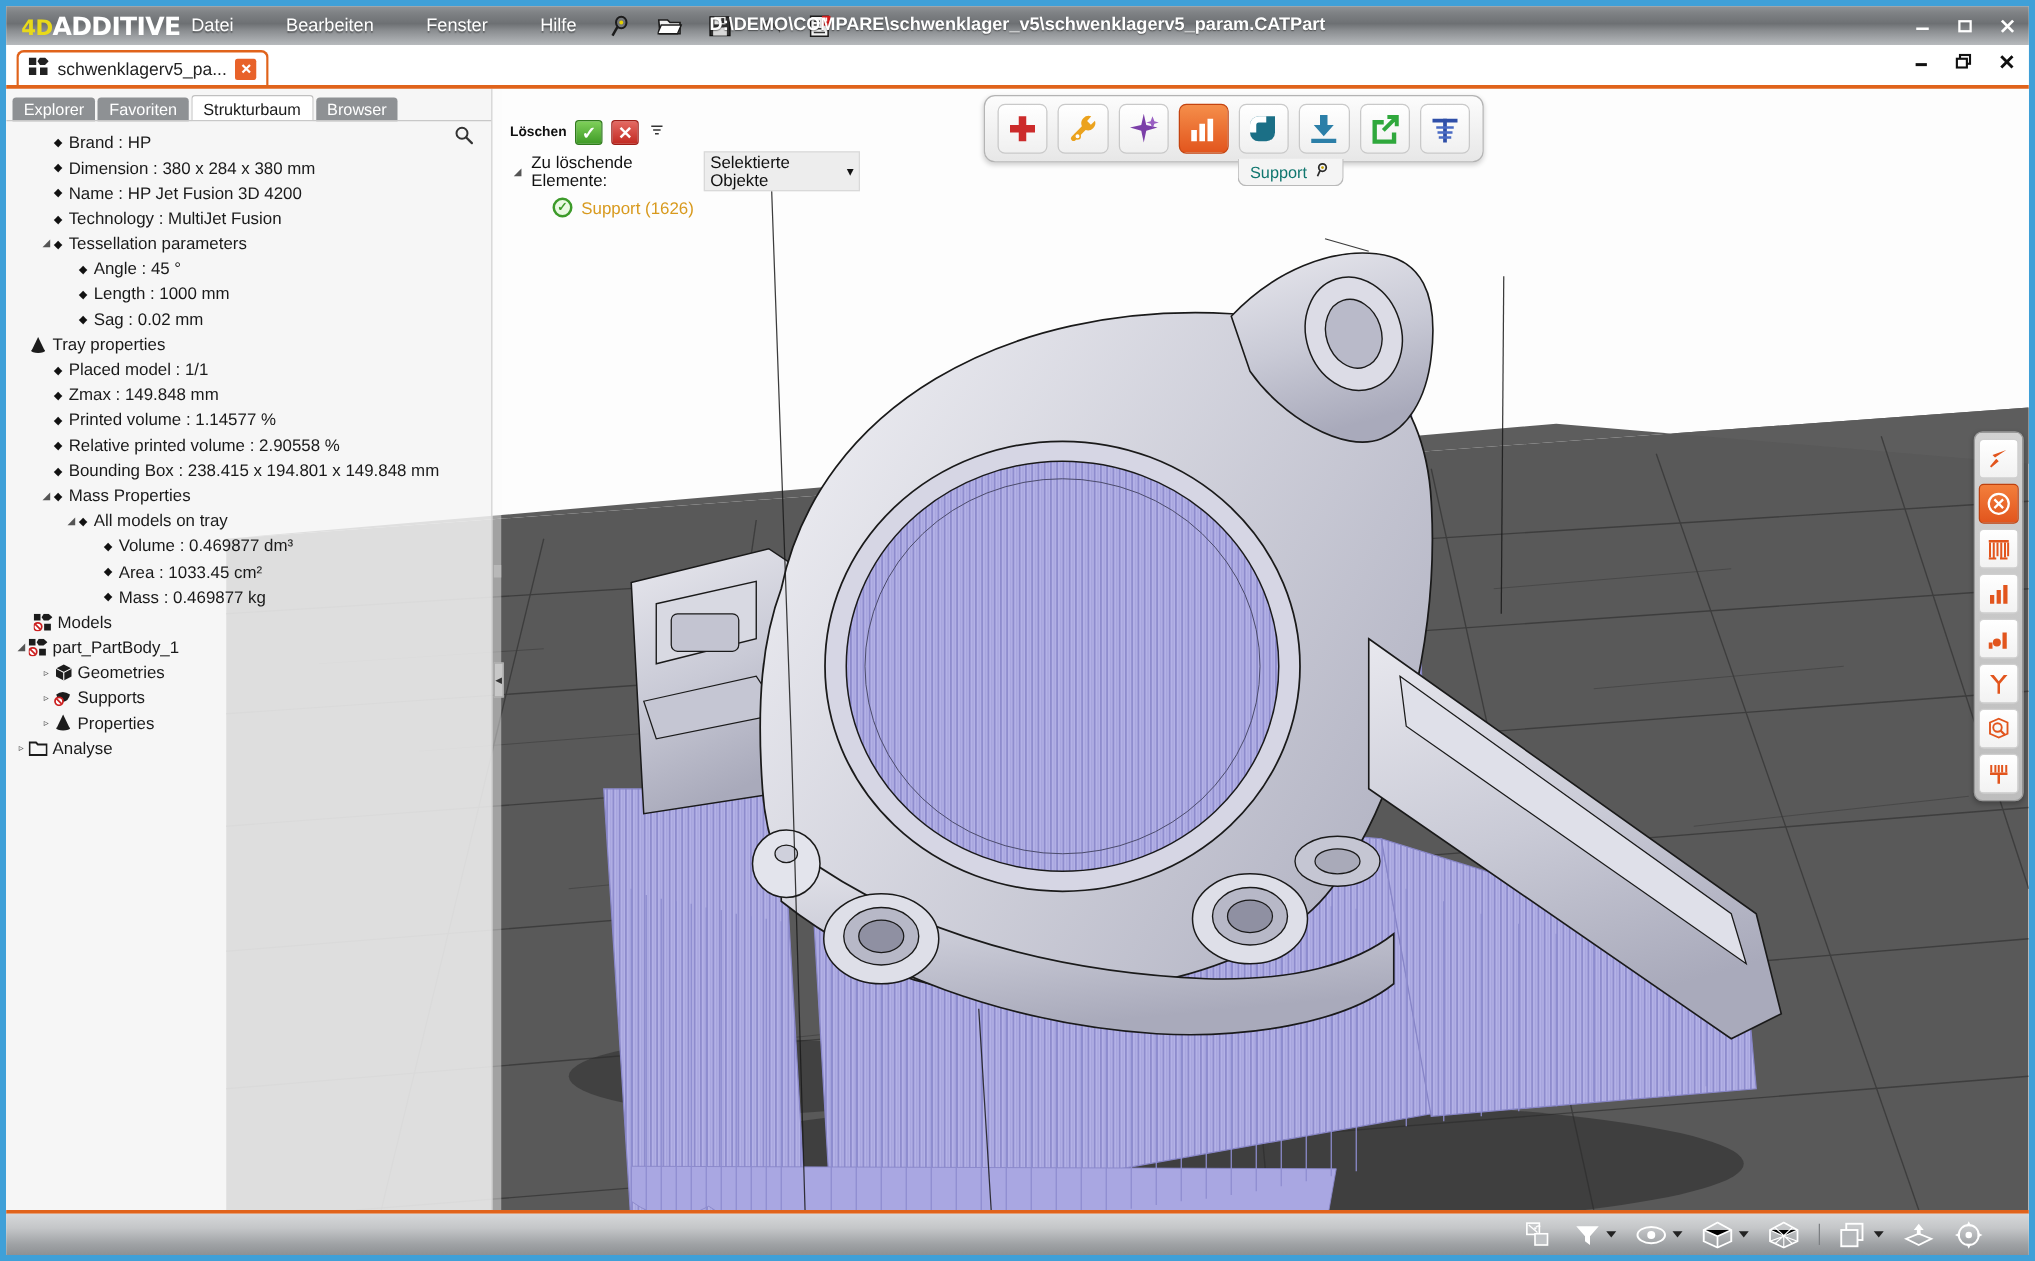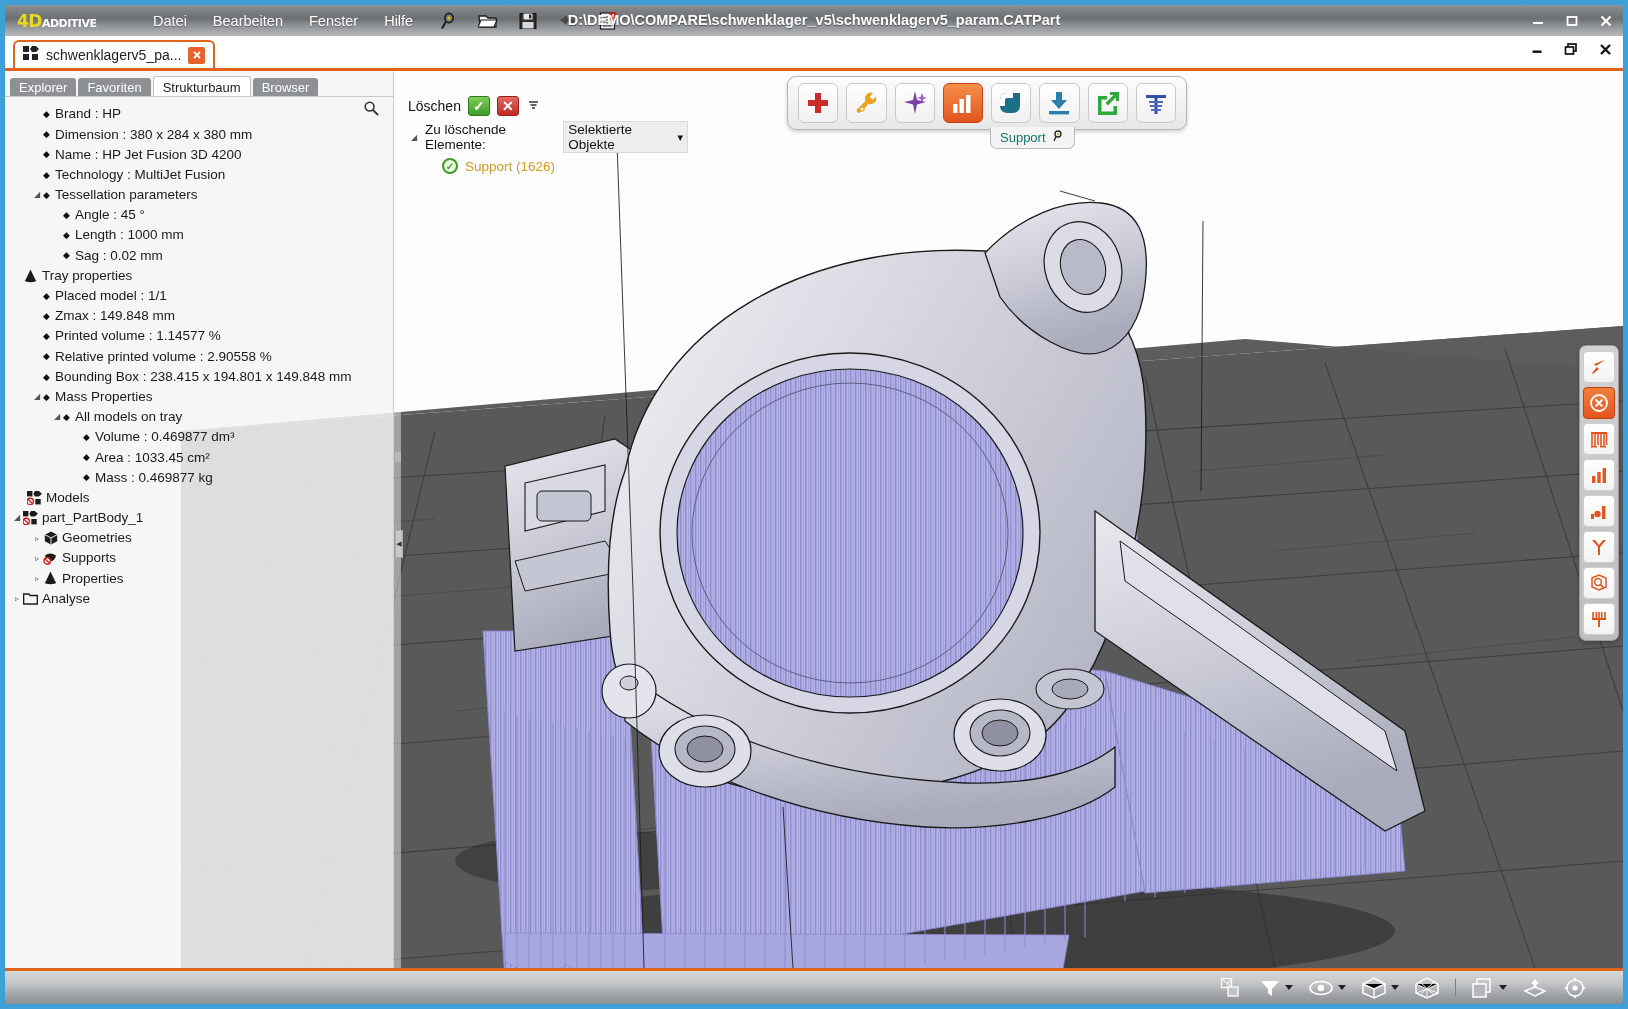--- a/index.html
+++ b/index.html
@@ -24,22 +24,22 @@
     background:linear-gradient(to bottom,#8f9295 0%,#7e8184 18%,#6d7073 45%,#898c8f 62%,#b7babd 100%);
     display:flex;align-items:center;
   }
   .logo{
     width:130px;height:31px;display:flex;align-items:center;padding-left:12px;
   }
   .logo-text{
     font-weight:bold;font-size:17px;letter-spacing:-0.5px;
     color:#e8d91a;font-family:"DejaVu Sans",sans-serif;
   }
-  .logo-text .w{color:#ffffff;font-size:11px;}
-  .menu{display:flex;align-items:flex-start;gap:26px;margin-left:18px;}
+  .logo-text .w{color:#ffffff;font-size:20px;}
+  .menu{display:flex;align-items:flex-start;gap:42px;margin-left:18px;}
   .menu-item{
     color:#ffffff;font-size:14.5px;cursor:default;text-shadow:0 1px 1px rgba(0,0,0,.35);
   }
   .tb-icons{display:flex;align-items:center;gap:18px;margin-left:24px;}
   .tb-ic{width:22px;height:22px;display:flex;align-items:center;justify-content:center;}
   .title-path{
     position:absolute;left:0;right:0;text-align:center;top:7px;
     color:#ffffff;font-size:14.5px;font-weight:bold;pointer-events:none;
     text-shadow:0 1px 1px rgba(0,0,0,.45);
   }
@@ -107,21 +107,21 @@
   .tic{display:inline-flex;width:15px;flex:none;align-items:center;justify-content:center;margin-right:4px;}
   .dia{color:#111;font-size:9px;margin-right:5px;}
   .lbl{line-height:1;}
   .gear{margin-left:6px;display:inline-flex;}
 
   
   .loeschen{
     position:absolute;left:408px;top:95px;width:280px;font-size:13.5px;color:#111;
   }
   .lo-head{display:flex;align-items:center;gap:7px;height:22px;}
-  .lo-title{font-weight:normal;font-size:14px;}
+  .lo-title{font-weight:bold;font-size:11px;}
   .btn-ok,.btn-cancel{
     width:22px;height:20px;border-radius:3px;display:flex;align-items:center;justify-content:center;
     color:#fff;font-size:14px;font-weight:bold;line-height:1;
   }
   .btn-ok{background:linear-gradient(to bottom,#7fd05a,#3f9b26);border:1px solid #2f7a1c;}
   .btn-cancel{background:linear-gradient(to bottom,#e46a63,#c22a22);border:1px solid #9e1d16;}
   .lo-more{font-size:11px;color:#333;margin-left:2px;}
   .lo-row2{display:flex;align-items:center;gap:5px;margin-top:4px;}
   .lo-sel{background:#ededed;border:1px solid #d9d9d9;padding:0 4px;display:inline-flex;align-items:center;gap:6px;}
   .lo-row3{display:flex;align-items:center;gap:7px;margin-top:5px;margin-left:34px;color:#d89a1e;}

